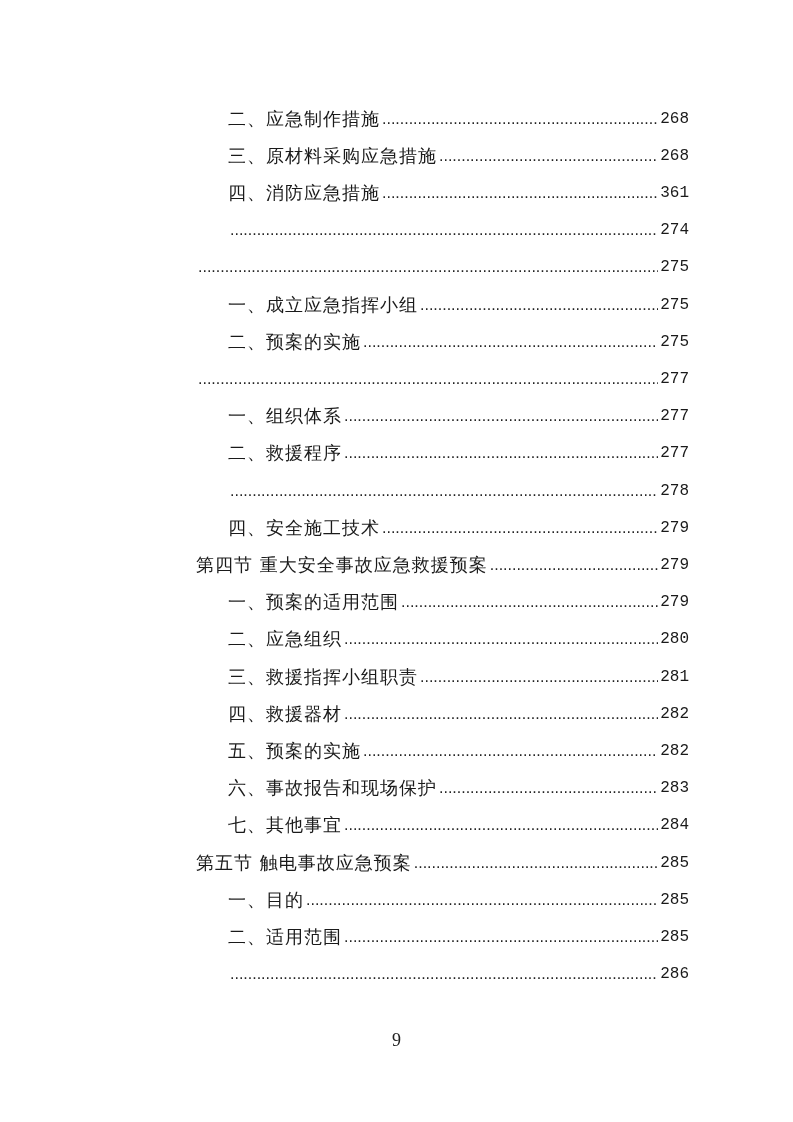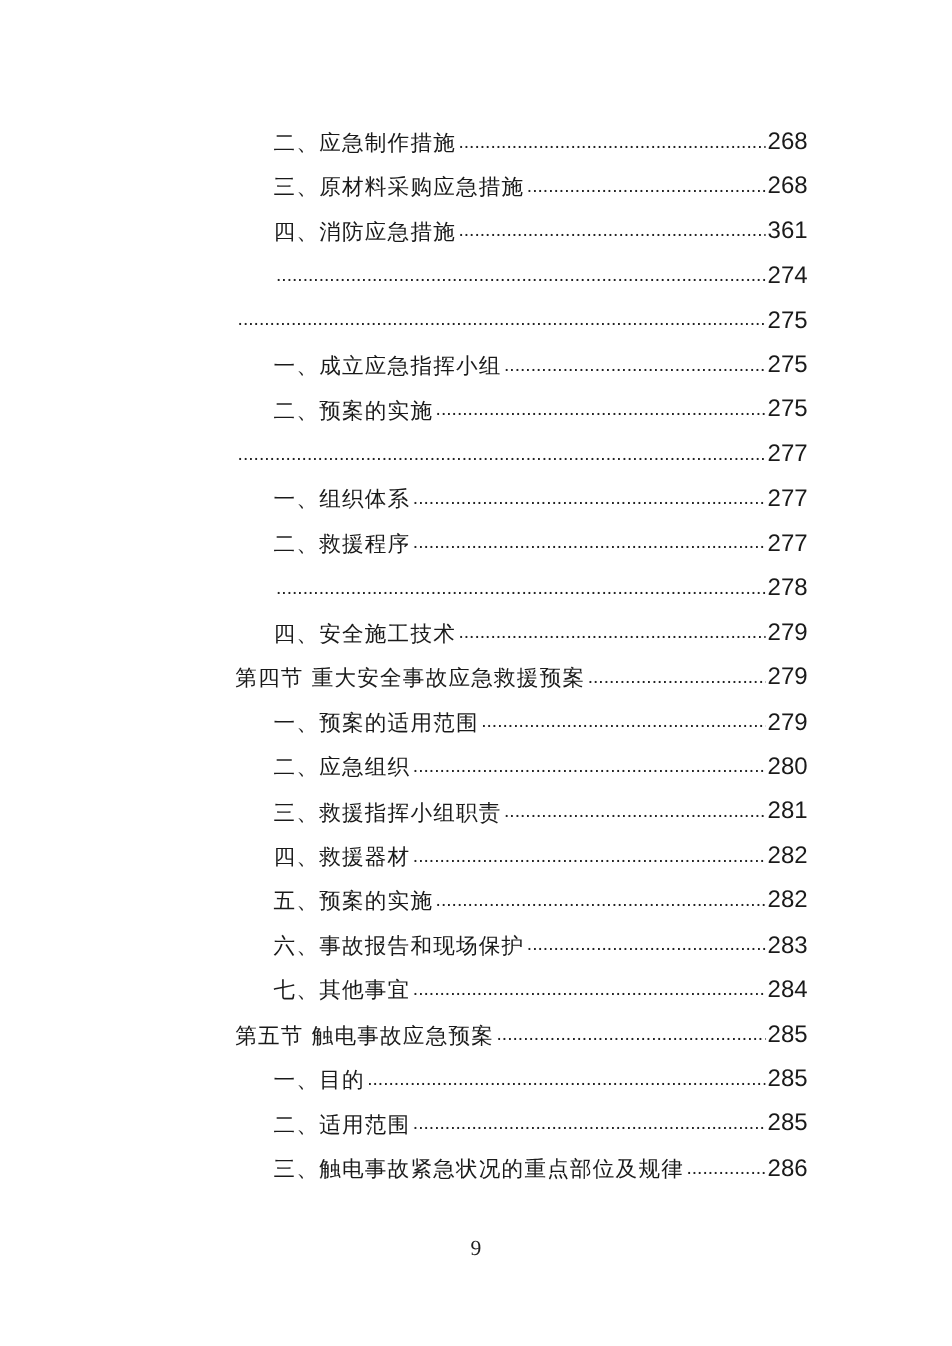--- a/index.html
+++ b/index.html
@@ -1,27 +1,27 @@
 <!DOCTYPE html>
 <html><head>
   <meta charset="utf-8">
   <style>
     html, body { margin: 0; padding: 0; background: #ffffff; }
     body { width: 793px; height: 1122px; position: relative; overflow: hidden;
            font-family: "DejaVu Sans", sans-serif; color: #1a1a1a; }
     .toc { position: absolute; left: 0; top: 100px; width: 793px; }
     .row { position: absolute; height: 37px; display: flex; align-items: center;
-           font-size: 18px; letter-spacing: 1px; right: 120px; }
+           font-size: 18px; letter-spacing: 1px; right: 104px; }
     .row.section { left: 196px; }
     .row.item { left: 228px; }
     .label { white-space: nowrap; flex: 0 0 auto; }
     .leader { flex: 1 1 auto; overflow: hidden; white-space: nowrap; margin: 0 2px;
               font-family: "Liberation Sans", sans-serif; font-size: 16px; letter-spacing: 0; color: #222; }
     .leader::before { content: "...................................................................................................................................................................................."; }
-    .page { flex: 0 0 auto; font-family: Liberation Sans, sans-serif; font-size: 20px; letter-spacing: 0; }
+    .page { flex: 0 0 auto; font-family: Liberation Mono, monospace; font-size: 16px; letter-spacing: 0; }
     .footer { position: absolute; left: 0; width: 793px; top: 1030px; text-align: center;
               font-family: "Liberation Serif", serif; font-size: 18px; color: #222; }
   </style>
 </head>
 <body>
 
 <div class="toc">
   <div class="row item" style="top:0px">
     <span class="label">二、应急制作措施</span>
     <span class="leader"></span>
@@ -127,19 +127,18 @@
     <span class="label">一、目的</span>
     <span class="leader"></span>
     <span class="page">285</span>
   </div>
   <div class="row item" style="top:818.4px">
     <span class="label">二、适用范围</span>
     <span class="leader"></span>
     <span class="page">285</span>
   </div>
   <div class="row item" style="top:855.6px">
-    <span class="label">三、触电事故紧急状况的重点部位及规律</span>
     <span class="leader"></span>
     <span class="page">286</span>
   </div>
 </div>
 
 <div class="footer">9</div>
 
 </body></html>

